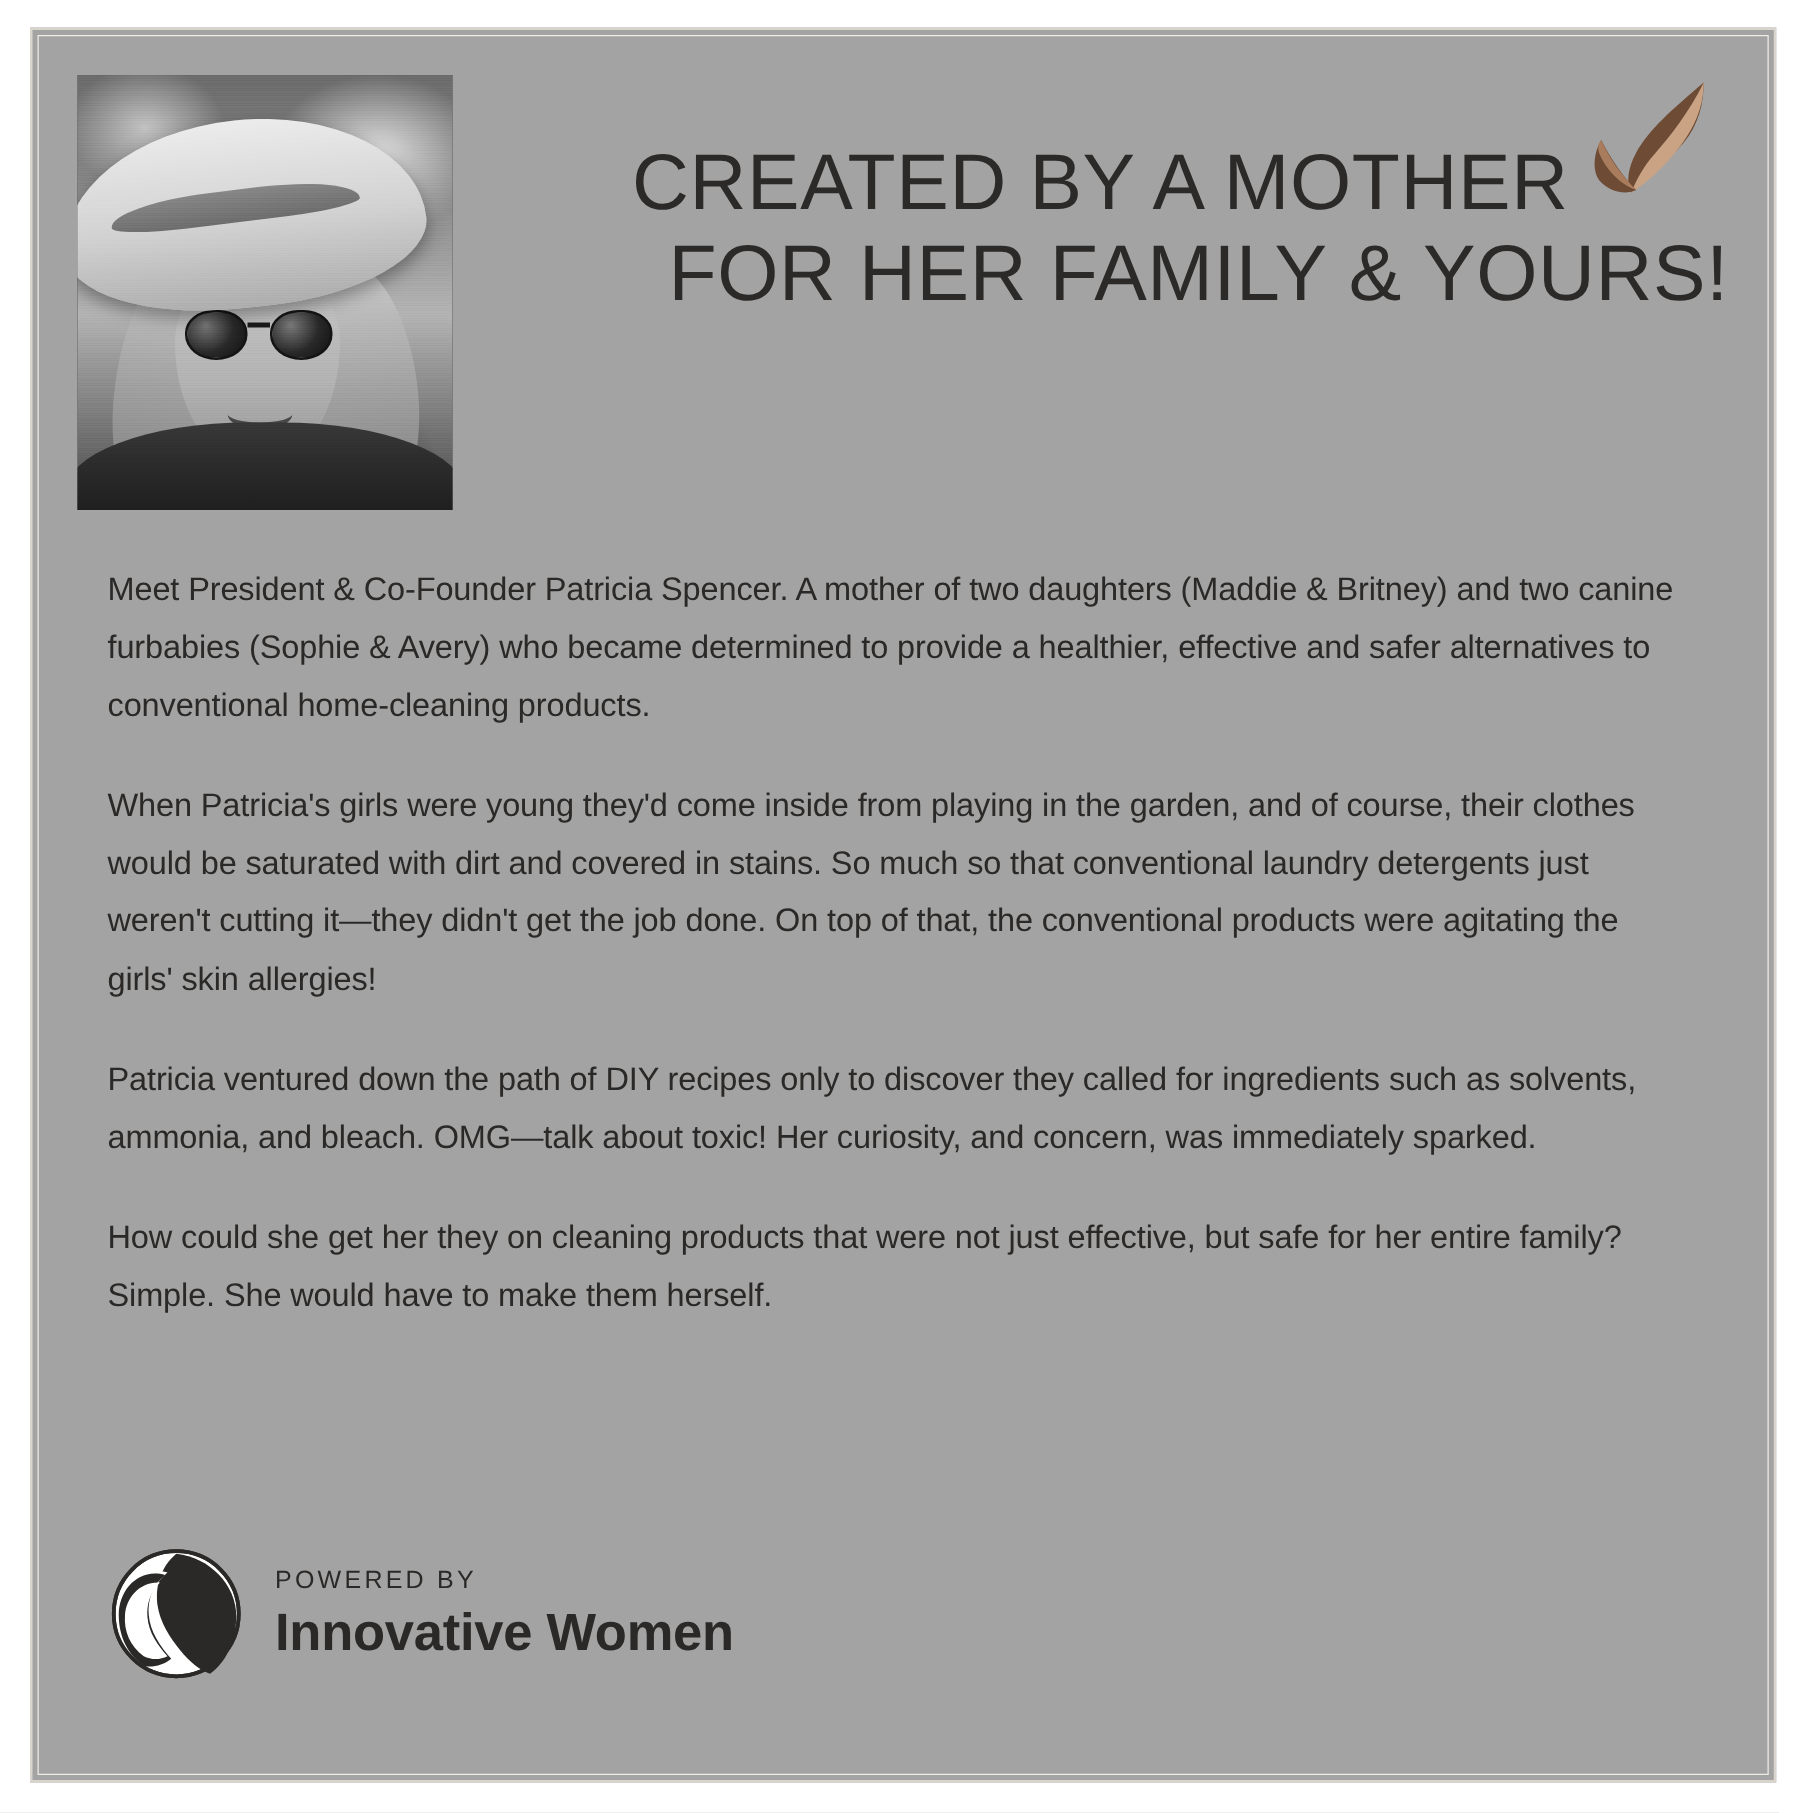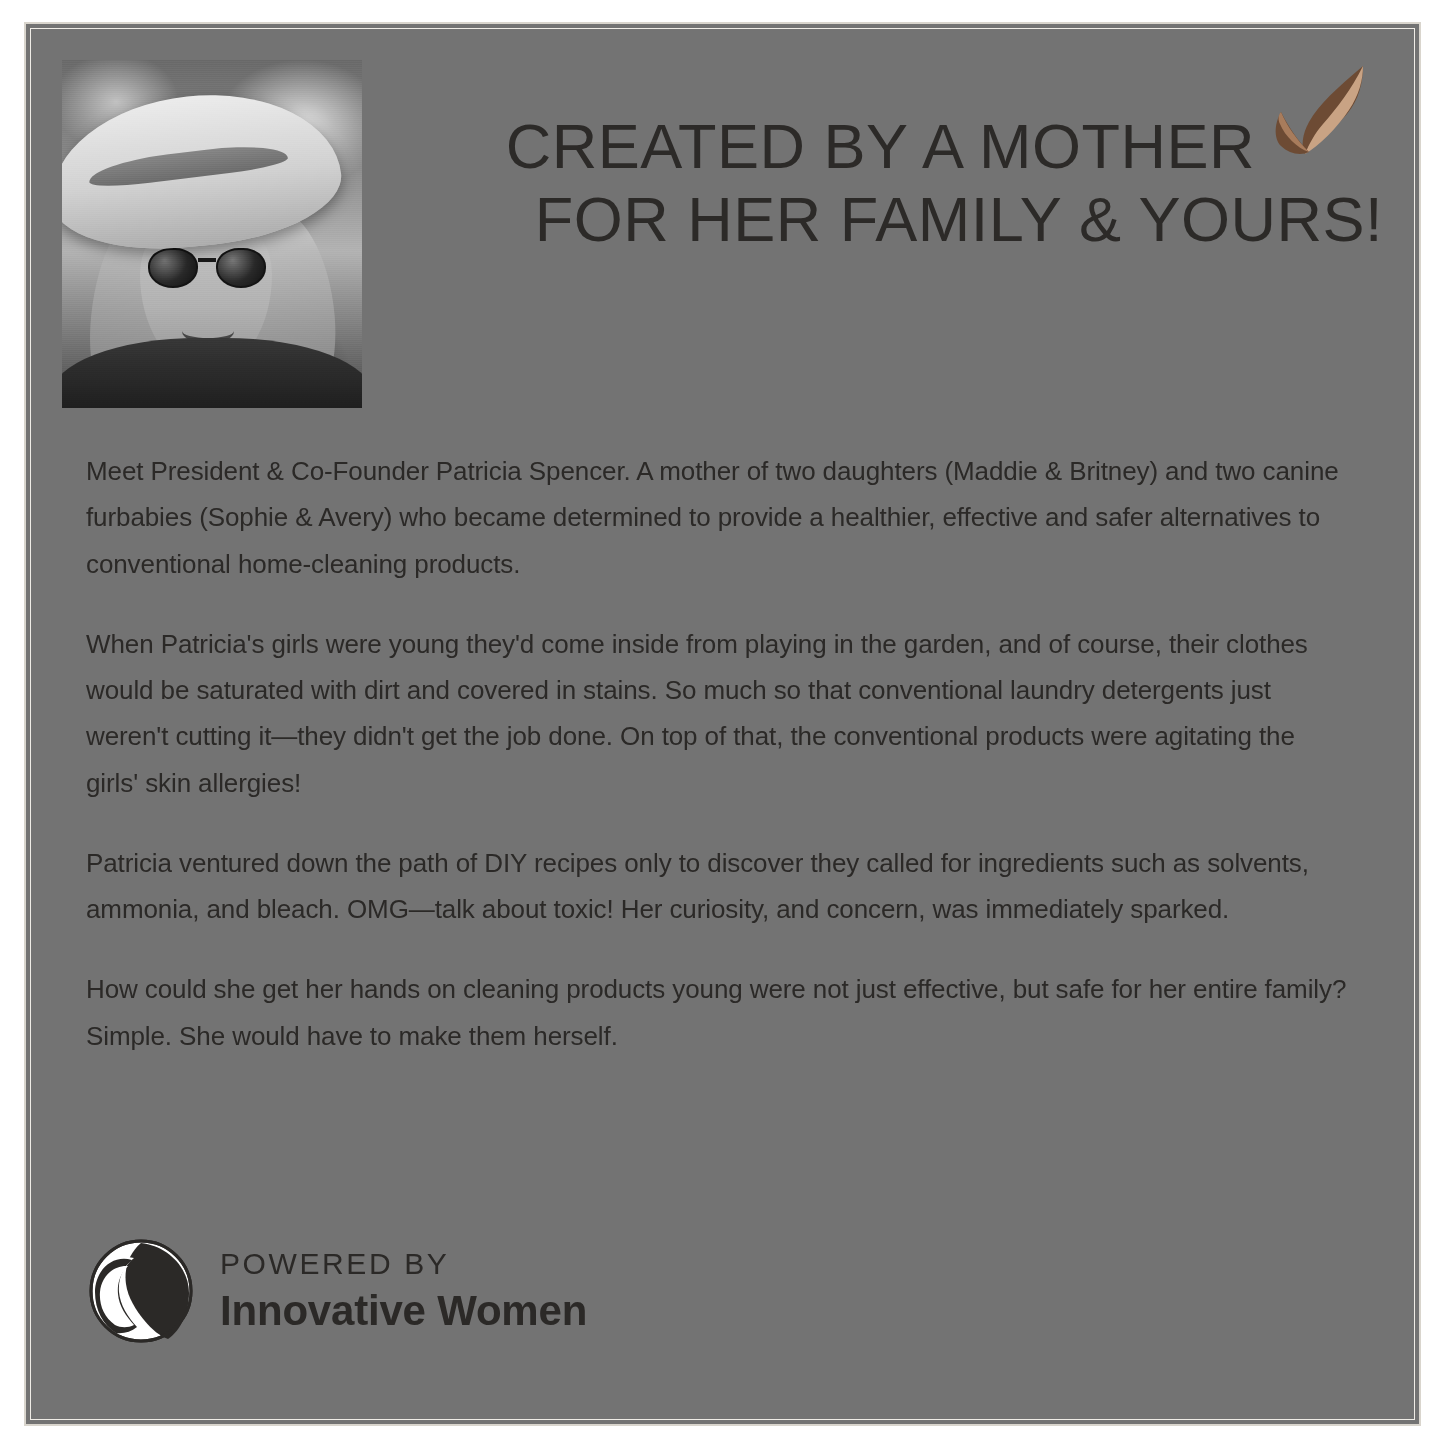--- a/index.html
+++ b/index.html
@@ -25,21 +25,21 @@
 
   
   .frame {
     position: absolute;
     left: 24px;
     top: 22px;
     right: 24px;
     bottom: 24px;
     border: 2px solid #d9d5cd;
     box-sizing: border-box;
-    background: #737373;
+    background: #a3a3a3;
   }
   .frame-inner {
     position: absolute;
     left: 4px;
     top: 4px;
     right: 4px;
     bottom: 4px;
     border: 1px solid #efece6;
     box-sizing: border-box;
   }
@@ -234,21 +234,21 @@
     width: 106px;
     height: 106px;
     flex: 0 0 106px;
   }
   .footer-text {
     margin-left: 26px;
     line-height: 1.1;
   }
   .powered-by {
     font-family: "Liberation Sans", sans-serif;
-    font-size: 30px;
+    font-size: 20px;
     letter-spacing: 2.6px;
     color: #2b2927;
     display: block;
     margin-bottom: 8px;
   }
   .brand-name {
     font-family: "Liberation Sans", sans-serif;
     font-size: 42px;
     color: #2b2927;
     display: block;
@@ -300,21 +300,21 @@
               <path d="M14 52 C20 66 30 80 42 92 C30 88 18 76 13 64 C11 60 11 55 14 52 Z" fill="#a87c5c"></path>
             </svg>
           </span>
         </div>
       </div>
 
       <div class="body-copy">
         <p>Meet President &amp; Co-Founder Patricia Spencer. A mother of two daughters (Maddie &amp; Britney) and two canine furbabies (Sophie &amp; Avery) who became determined to provide a healthier, effective and safer alternatives to conventional home-cleaning products.</p>
         <p>When Patricia's girls were young they'd come inside from playing in the garden, and of course, their clothes would be saturated with dirt and covered in stains. So much so that conventional laundry detergents just weren't cutting it—they didn't get the job done. On top of that, the conventional products were agitating the girls' skin allergies!</p>
         <p>Patricia ventured down the path of DIY recipes only to discover they called for ingredients such as solvents, ammonia, and bleach. OMG—talk about toxic! Her curiosity, and concern, was immediately sparked.</p>
-        <p>How could she get her hands on cleaning products young were not just effective, but safe for her entire family? Simple. She would have to make them herself.</p>
+        <p>How could she get her they on cleaning products that were not just effective, but safe for her entire family? Simple. She would have to make them herself.</p>
       </div>
 
       <div class="footer">
         <span class="footer-logo">
           <svg viewBox="0 0 106 106" width="106" height="106" aria-hidden="true">
             <circle cx="53" cy="53" r="50" fill="#ffffff" stroke="#2b2927" stroke-width="3"></circle>
             <path d="M53 5 C40 16 36 32 38 46 C40 60 48 72 56 82 C64 92 72 98 80 101 C93 92 101 74 101 55 C101 30 80 8 53 5 Z" fill="#2b2927"></path>
             <path d="M46 20 C36 28 31 40 32 52 C33 66 41 78 50 88 C44 95 36 98 28 97 C14 89 5 73 5 54 C5 33 22 14 46 20 Z" fill="#ffffff"></path>
             <path d="M44 22 C34 30 30 42 31 54 C32 67 40 79 49 89 C43 94 35 96 28 95 C15 87 7 72 7 54 C7 34 23 16 44 22 Z" fill="#2b2927"></path>
             <path d="M40 28 C32 36 29 46 30 56 C31 68 38 78 46 87 C40 90 33 90 27 87 C16 79 11 67 12 54 C13 40 24 27 40 28 Z" fill="#ffffff"></path>

